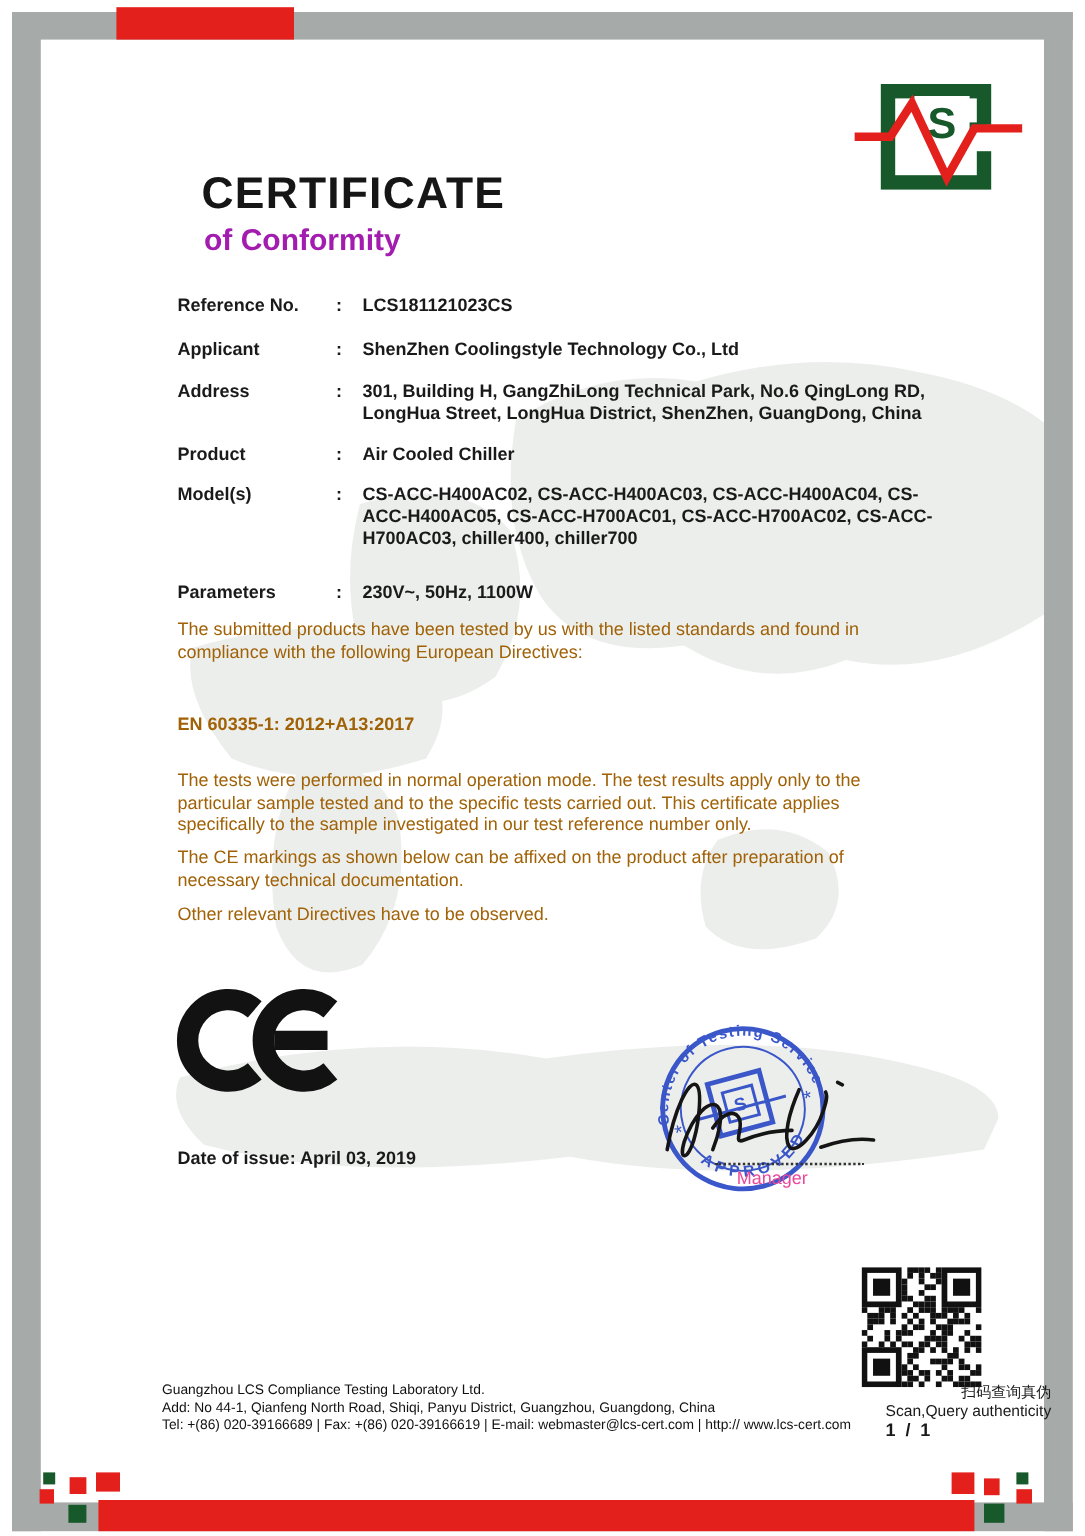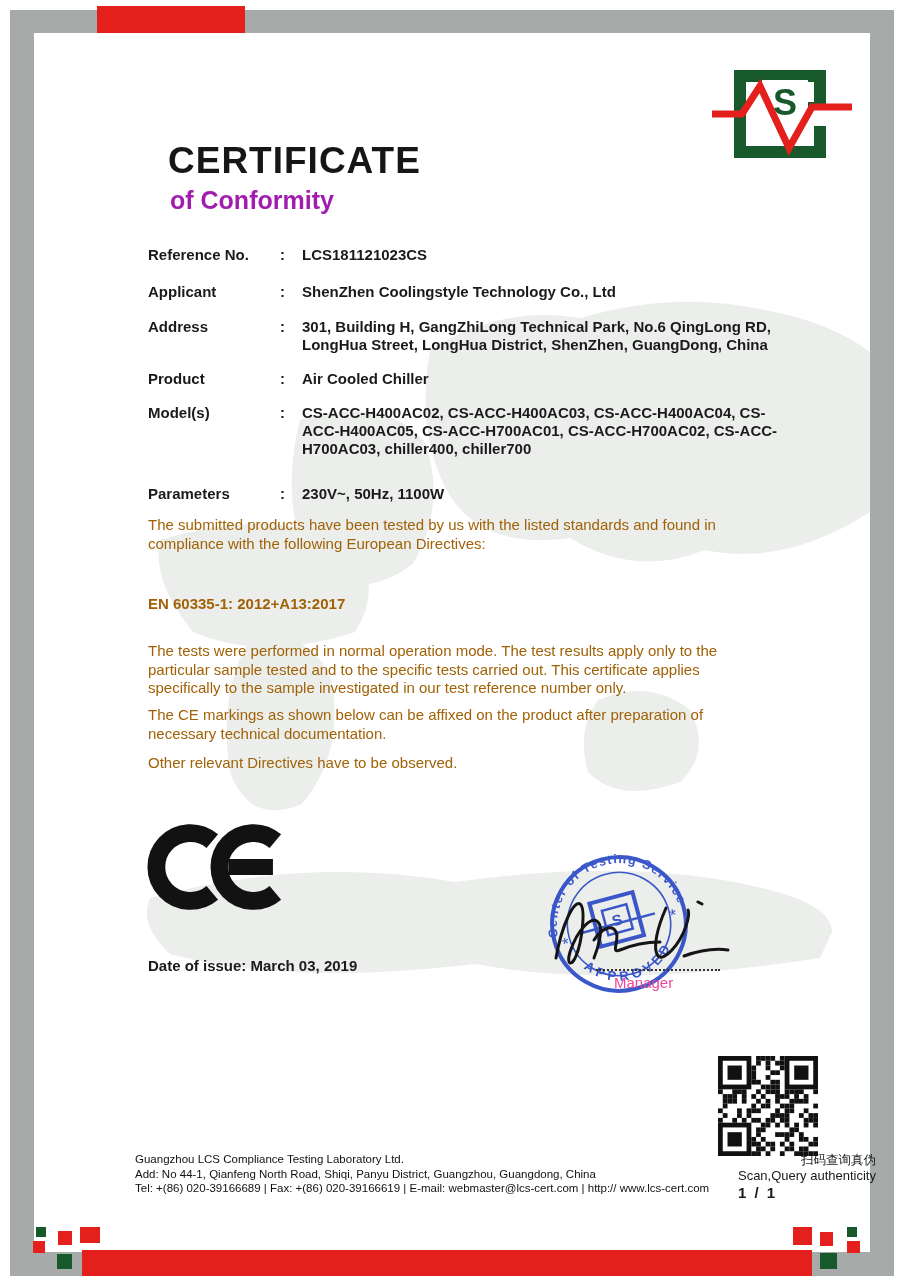--- a/index.html
+++ b/index.html
@@ -165,21 +165,21 @@
       <path d="M 8,70 C 14,36 26,12 32,16 C 38,20 34,54 28,68 C 24,78 18,78 22,64 C 30,40 44,28 50,34 C 56,40 50,60 46,70"></path>
       <path d="M 46,52 C 54,40 64,36 68,44 C 72,52 62,66 72,62 C 84,57 98,54 112,54"></path>
       <path d="M 118,20 C 110,38 104,60 110,68 C 116,74 132,56 138,38 C 140,32 142,26 140,22"></path>
       <path d="M 136,68 C 150,63 166,60 180,62"></path>
       <path d="M 150,14 l 4,2"></path>
     </g>
   </svg>
   <div class="content" id="sig-dots"></div>
   <div class="content" id="manager">Manager</div>
 
-  <div class="content" id="date-line">Date of issue: March 03, 2019</div>
+  <div class="content" id="date-line">Date of issue: April 03, 2019</div>
 
   <div class="content" id="qr"><svg viewBox="0 0 100 100" width="100" height="100">
         <rect x="38.095238095238095" y="0" width="4.761904761904762" height="4.761904761904762" fill="#111"></rect>
         <rect x="42.857142857142854" y="0" width="4.761904761904762" height="4.761904761904762" fill="#111"></rect>
         <rect x="47.61904761904762" y="0" width="4.761904761904762" height="4.761904761904762" fill="#111"></rect>
         <rect x="52.38095238095238" y="0" width="4.761904761904762" height="4.761904761904762" fill="#111"></rect>
         <rect x="61.904761904761905" y="0" width="4.761904761904762" height="4.761904761904762" fill="#111"></rect>
         <rect x="38.095238095238095" y="4.761904761904762" width="4.761904761904762" height="4.761904761904762" fill="#111"></rect>
         <rect x="47.61904761904762" y="4.761904761904762" width="4.761904761904762" height="4.761904761904762" fill="#111"></rect>
         <rect x="57.14285714285714" y="4.761904761904762" width="4.761904761904762" height="4.761904761904762" fill="#111"></rect>

